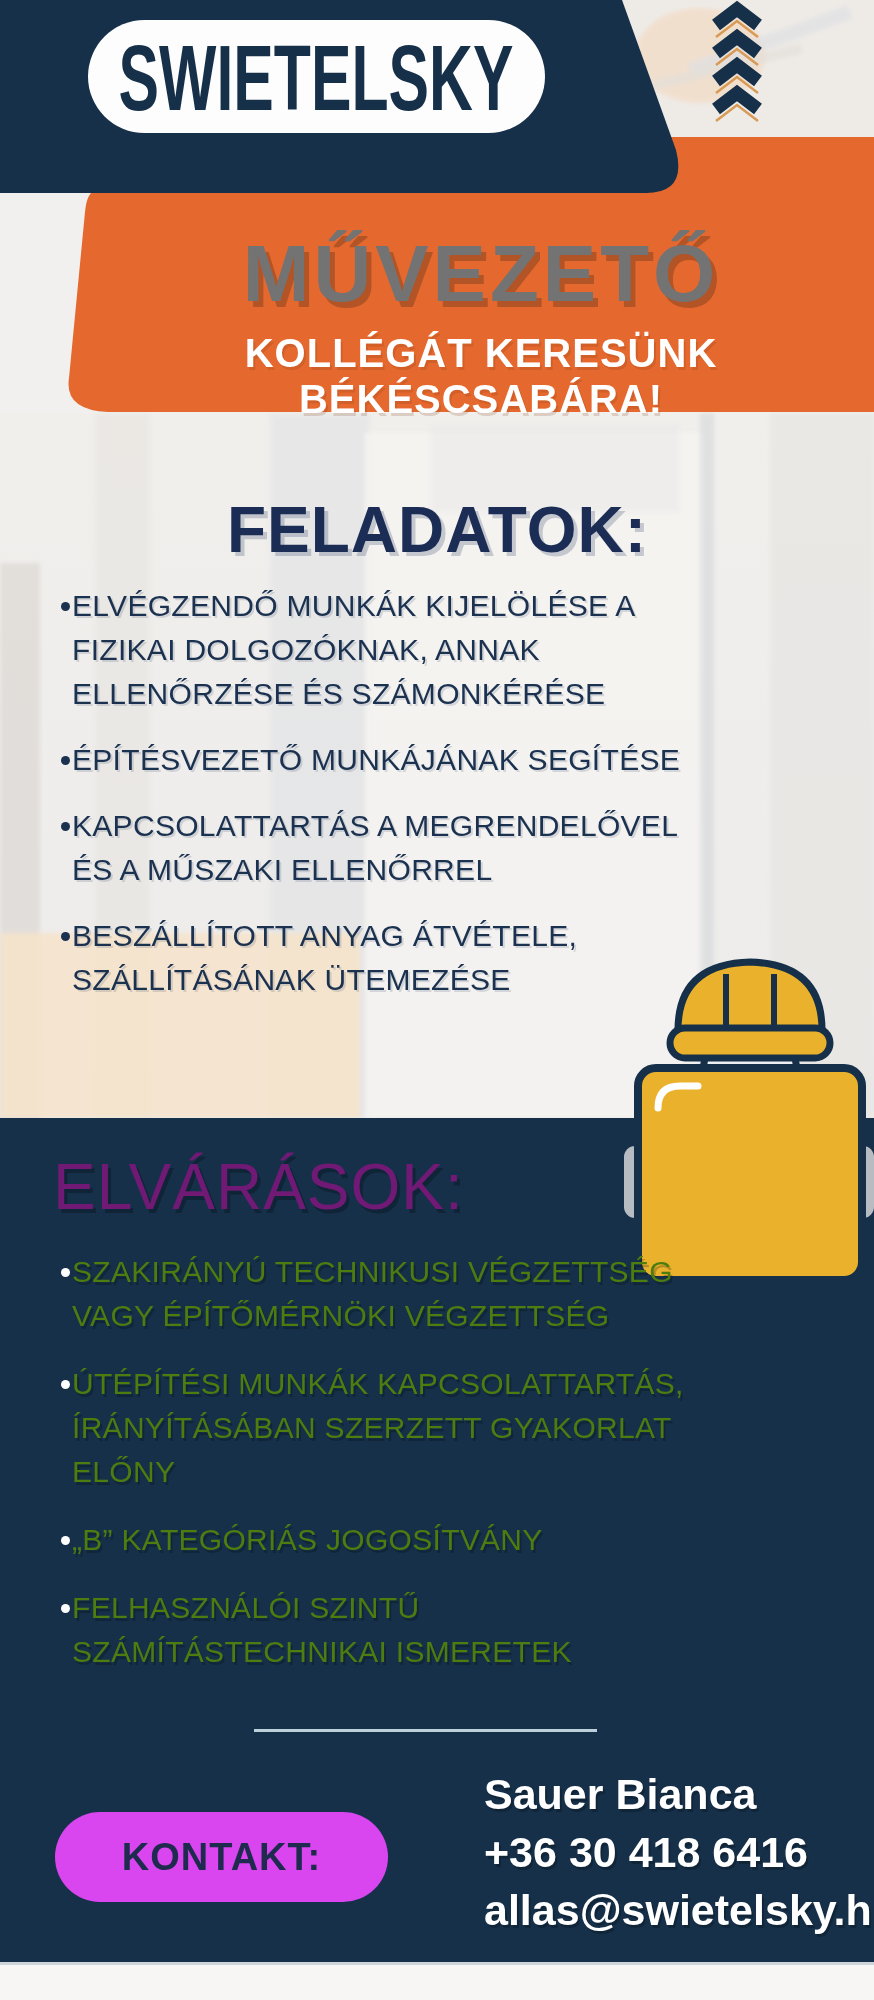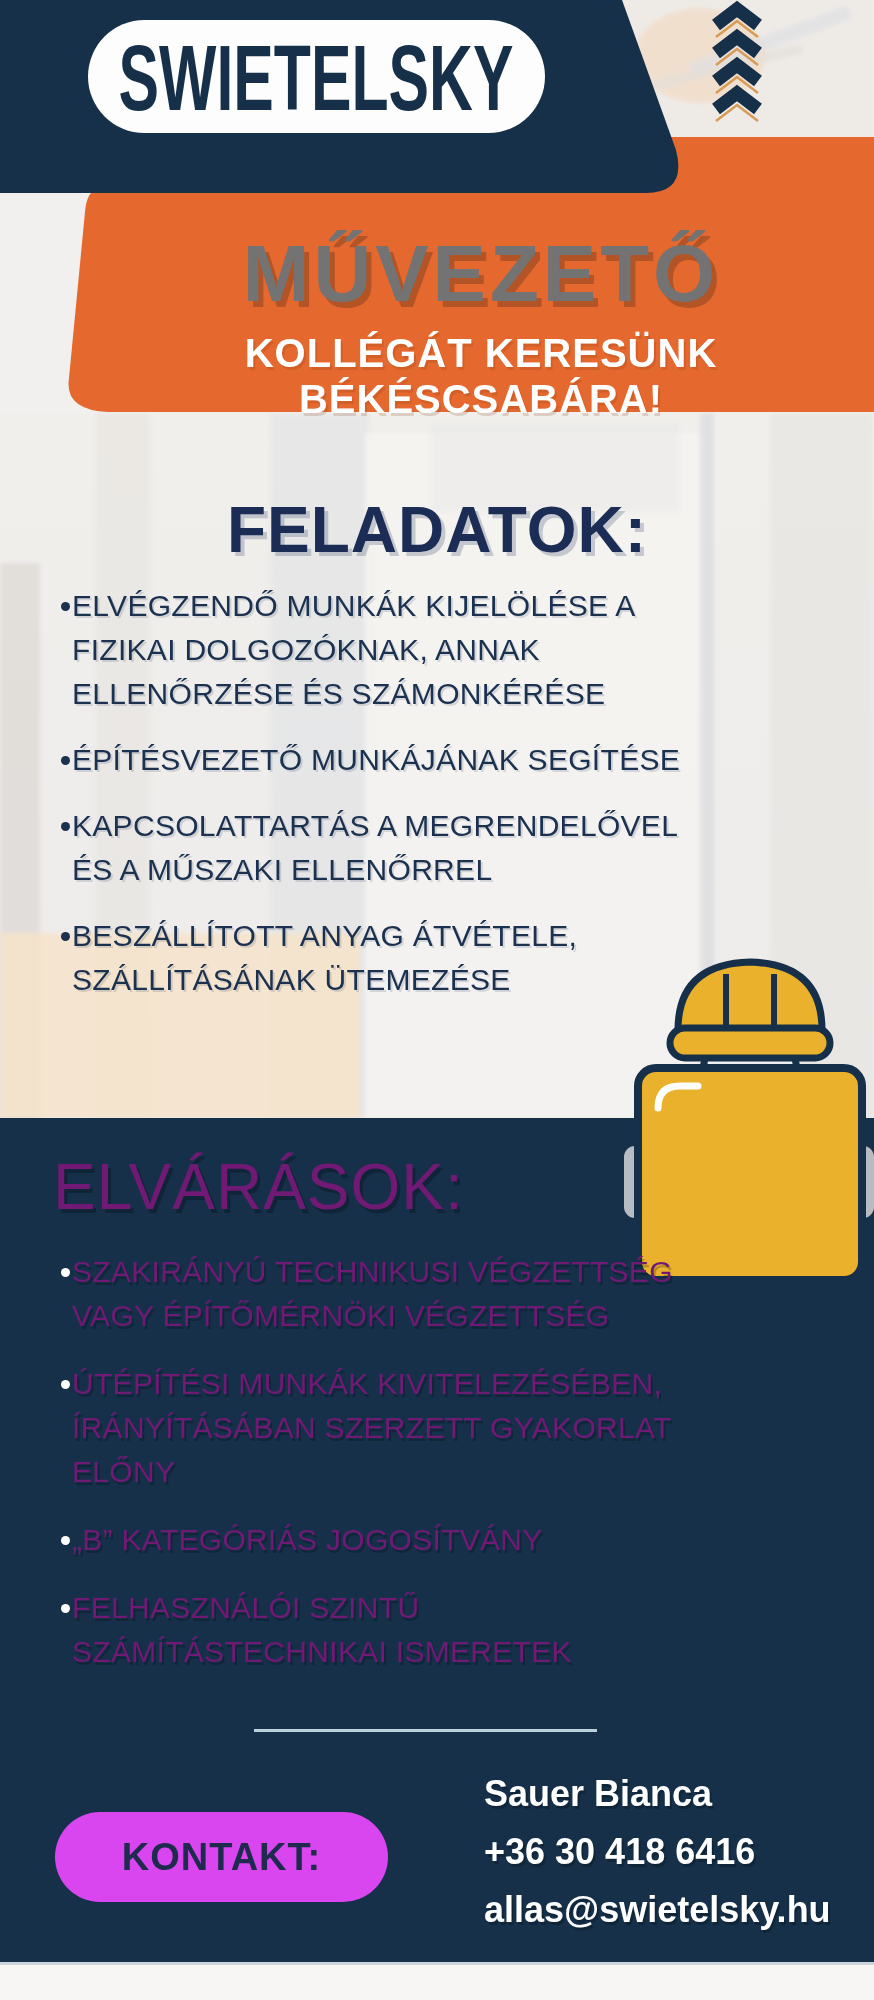--- a/index.html
+++ b/index.html
@@ -47,30 +47,30 @@
   #tasks-list .li-text{color:#1b3150;text-shadow:2px 2px 0 rgba(27,49,80,.15);}
   
   .navy-section{left:0;top:1118px;width:874px;height:847px;background:#16304a;}
   .section-heading-light{
     left:53px;top:1150px;font-size:64px;font-weight:400;letter-spacing:1px;color:#701a75;
     text-shadow:3px 4px 0 rgba(0,0,0,.25);
   }
   #reqs-list{left:40px;top:1250px;width:780px;}
   #reqs-list li{margin-bottom:24px;}
   #reqs-list .dot{background:#ffffff;}
-  #reqs-list .li-text{color:#701a75;text-shadow:2px 3px 0 rgba(0,0,0,.22);}
+  #reqs-list .li-text{color:#4d7c0f;text-shadow:2px 3px 0 rgba(0,0,0,.22);}
   
   .divider{left:254px;top:1729px;width:343px;height:3px;background:#bcd0db;}
   .kontakt-pill{
     left:55px;top:1812px;width:333px;height:90px;border-radius:45px;background:#d946ef;
     display:flex;align-items:center;justify-content:center;
     font-size:38px;font-weight:800;letter-spacing:1px;color:#1f2b4e;cursor:pointer;
   }
   .contact-col{left:484px;top:1772px;width:390px;}
-  .contact-line{font-size:36px;line-height:44px;color:#ffffff;font-weight:800;
+  .contact-line{font-size:43px;line-height:44px;color:#ffffff;font-weight:800;
     margin-bottom:14px;text-shadow:2px 3px 0 rgba(0,0,0,.22);}
   
   .footer-strip{left:0;top:1962px;width:874px;height:38px;background:#f7f6f4;border-top:3px solid #cdd5db;box-sizing:border-box;}
   svg{display:block;}
 </style>
 </head>
 <body>
 
 <div id="poster">
 
@@ -169,21 +169,21 @@
 
   <div class="abs section-heading-light">ELVÁRÁSOK:</div>
   <ul class="abs flyer-list" id="reqs-list">
       <li>
         <span class="dot"></span>
         <span class="li-text">SZAKIRÁNYÚ TECHNIKUSI VÉGZETTSÉG
 VAGY ÉPÍTŐMÉRNÖKI VÉGZETTSÉG</span>
       </li>
       <li>
         <span class="dot"></span>
-        <span class="li-text">ÚTÉPÍTÉSI MUNKÁK KIVITELEZÉSÉBEN,
+        <span class="li-text">ÚTÉPÍTÉSI MUNKÁK KAPCSOLATTARTÁS,
 ÍRÁNYÍTÁSÁBAN SZERZETT GYAKORLAT
 ELŐNY</span>
       </li>
       <li>
         <span class="dot"></span>
         <span class="li-text">„B” KATEGÓRIÁS JOGOSÍTVÁNY</span>
       </li>
       <li>
         <span class="dot"></span>
         <span class="li-text">FELHASZNÁLÓI SZINTŰ

